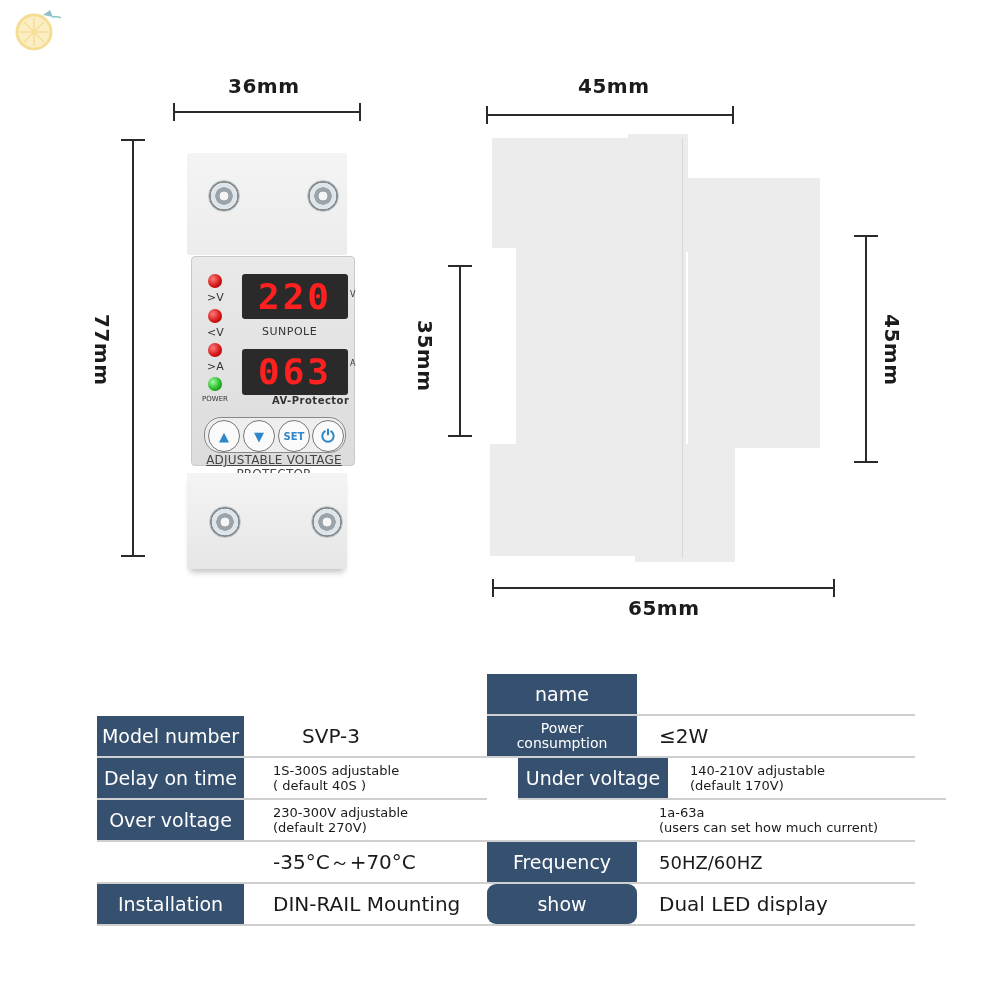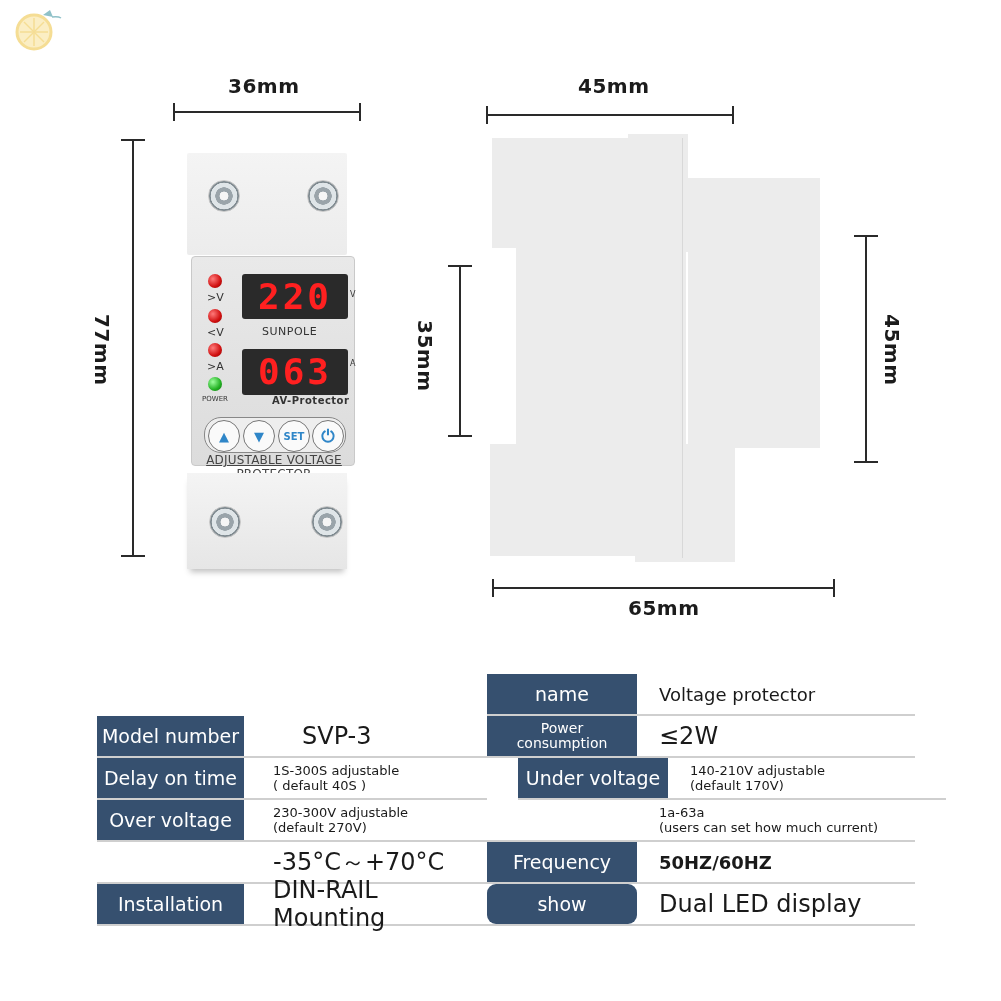--- a/index.html
+++ b/index.html
@@ -36,21 +36,21 @@
 
   
   .side { background: #ececec; }
 
   
   .tbl { position: absolute; }
   .row { position: absolute; left: 0; height: 40px; border-bottom: 2px solid #cfcfcf; }
   .hdr { position: absolute; left: 0; top: 0; height: 40px; background: #36506f; color: #ffffff; display: flex; align-items: center; justify-content: center; font-size: 19px; text-align: center; line-height: 15px; }
   .hdr.small { font-size: 14px; }
   .val { position: absolute; top: 0; height: 40px; display: flex; flex-direction: column; justify-content: center; color: #1a1a1a; }
-  .val.big { font-size: 24px; }
+  .val.big { font-size: 20px; }
   .val.med { font-size: 18px; }
   .val.sm { font-size: 13px; line-height: 15px; }
 </style>
 </head>
 <body>
 
 <svg class="abs logo" viewBox="0 0 52 46">
   <circle cx="24" cy="26" r="17" fill="#fbeec4" stroke="#f5dd94" stroke-width="3"></circle>
   <g stroke="#f5dd94" stroke-width="1.5">
     <line x1="24" y1="12" x2="24" y2="40"></line>
@@ -158,21 +158,20 @@
   </div>
   <div class="row" style="top:168px; width:390px;">
     <div class="hdr" style="width:147px;">Installation</div>
     <div class="val big" style="left:176px;">DIN-RAIL Mounting</div>
   </div>
 </div>
 
 <div class="tbl" style="left:487px; top:674px; width:428px; height:252px;">
   <div class="row" style="top:0; width:428px;">
     <div class="hdr" style="width:150px;">name</div>
-    <div class="val med" style="left:172px;">Voltage protector</div>
   </div>
   <div class="row" style="top:42px; width:428px;">
     <div class="hdr small" style="width:150px; flex-direction:column;">
       <span>Power</span>
       <span>consumption</span>
     </div>
     <div class="val big" style="left:172px;">≤2W</div>
   </div>
   <div class="row" style="top:84px; width:428px;margin-left:31px;">
     <div class="hdr" style="width:150px;">Under voltage</div>
@@ -182,19 +181,19 @@
     </div>
   </div>
   <div class="row" style="top:126px; width:428px;">
     <div class="val sm" style="left:172px;">
       <span>1a-63a</span>
       <span>(users can set how much current)</span>
     </div>
   </div>
   <div class="row" style="top:168px; width:428px;">
     <div class="hdr" style="width:150px;">Frequency</div>
-    <div class="val med" style="left:172px;font-weight:bold;">50HZ/60HZ</div>
+    <div class="val med" style="left:172px;">50HZ/60HZ</div>
   </div>
   <div class="row" style="top:210px; width:428px;">
     <div class="hdr" style="width:150px;border-radius:9px;">show</div>
     <div class="val big" style="left:172px;">Dual LED display</div>
   </div>
 </div>
 
 </body></html>

